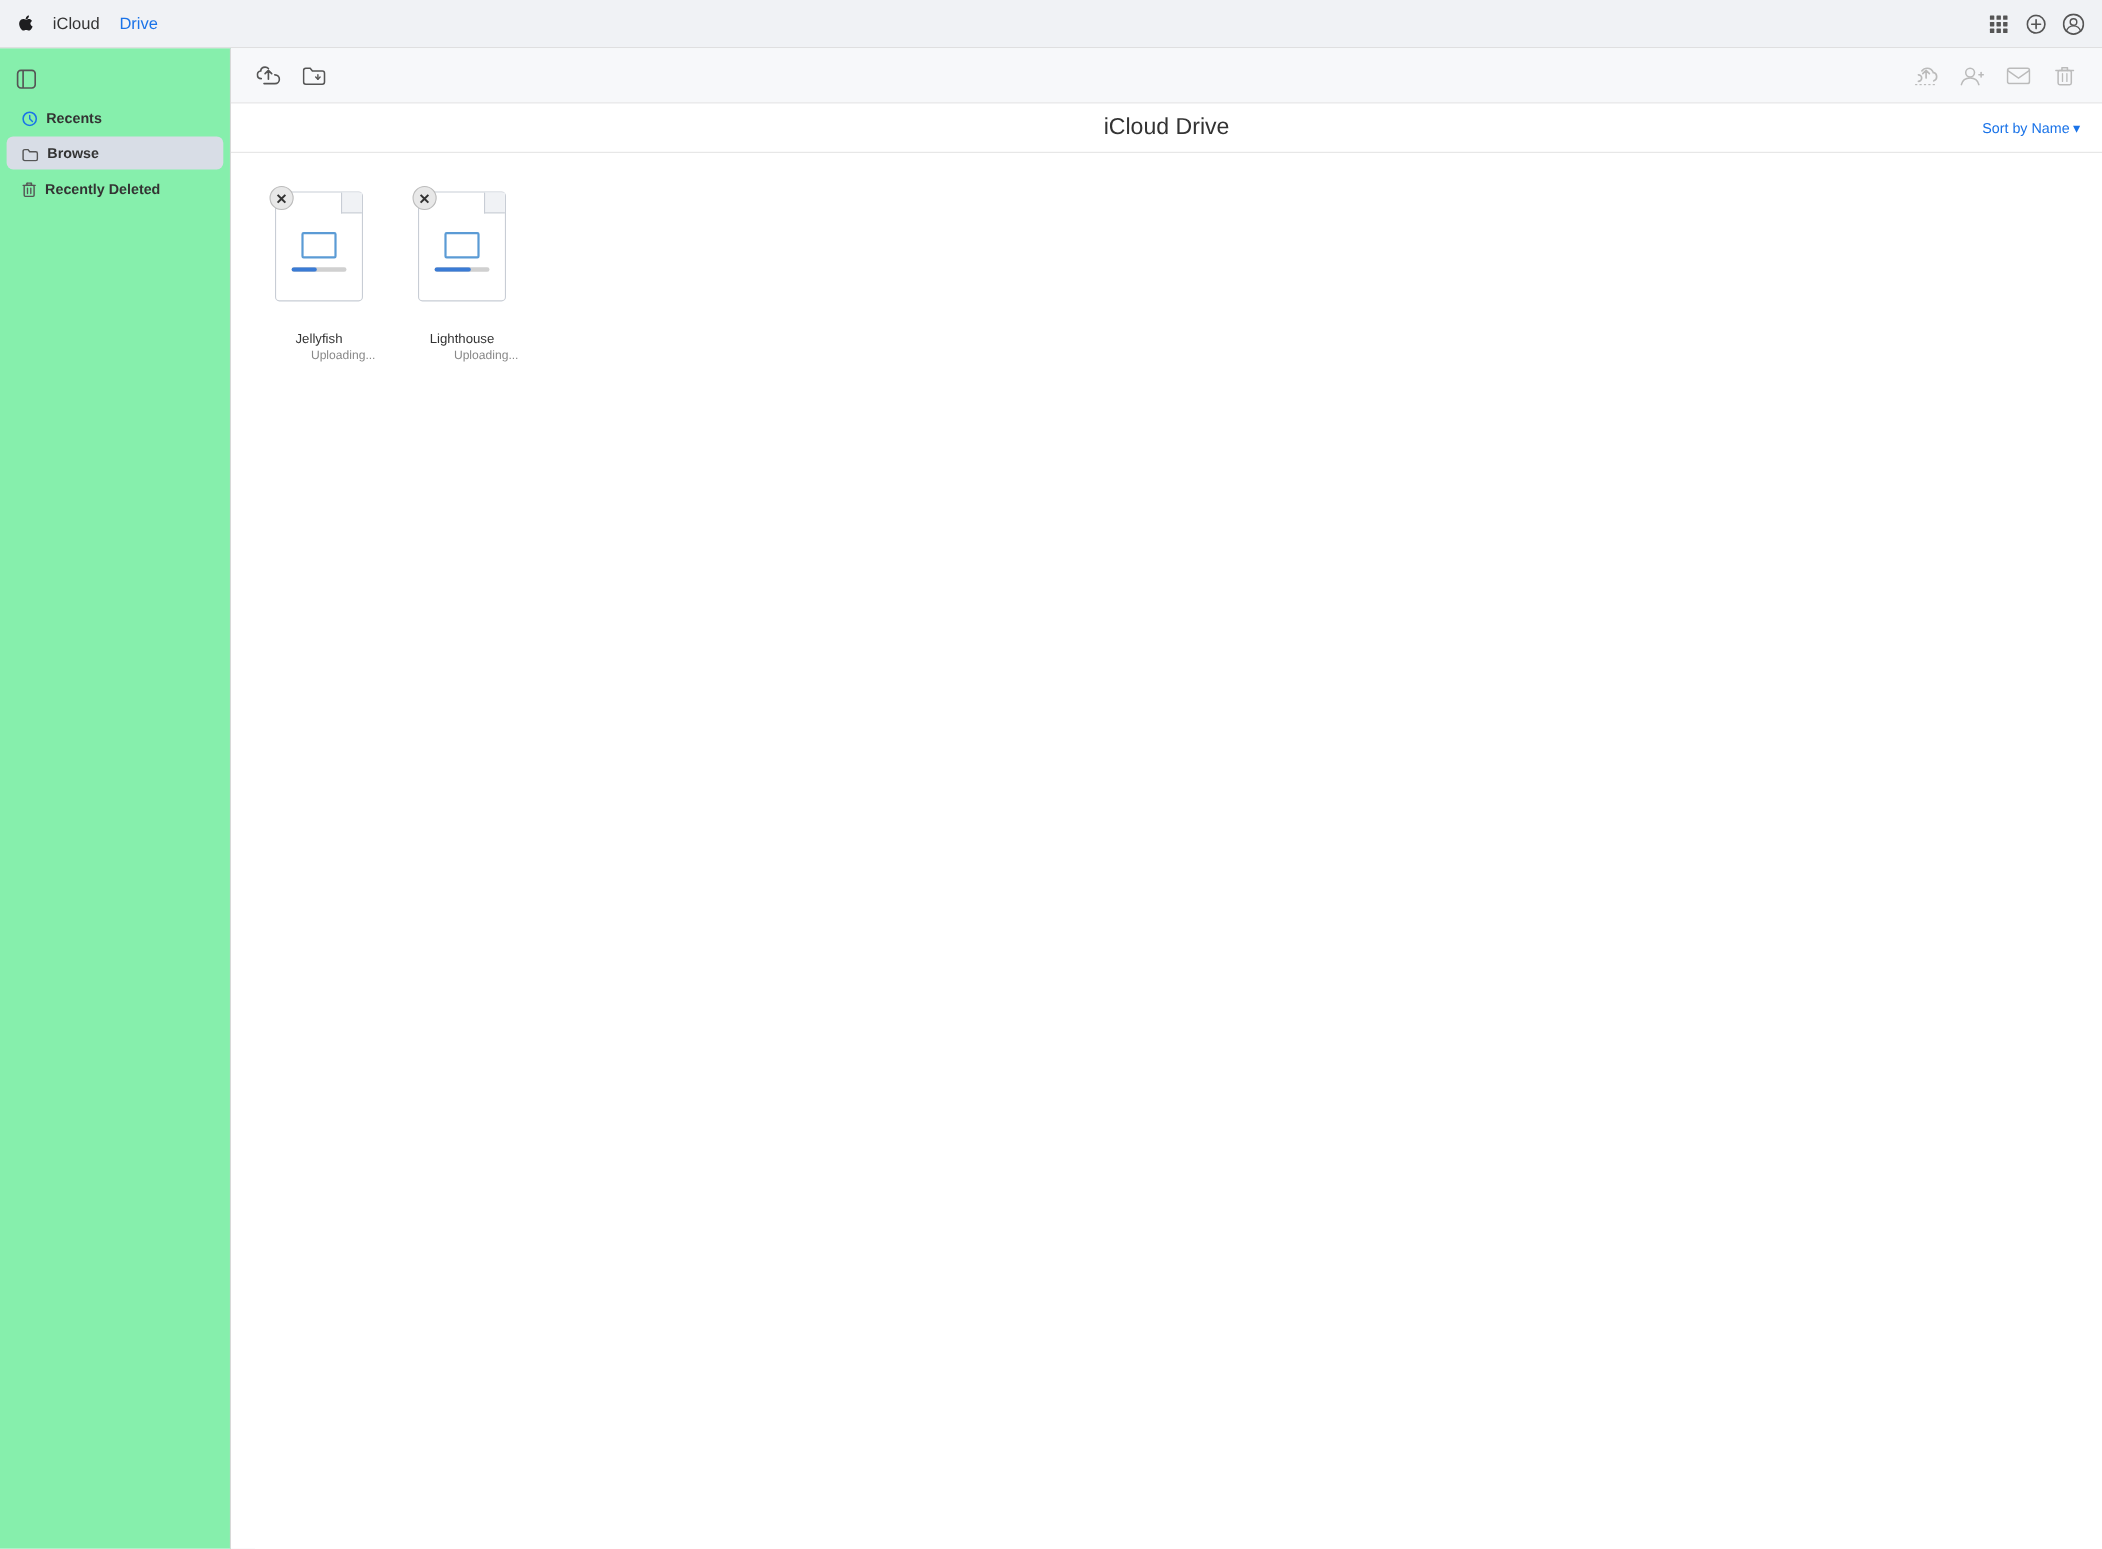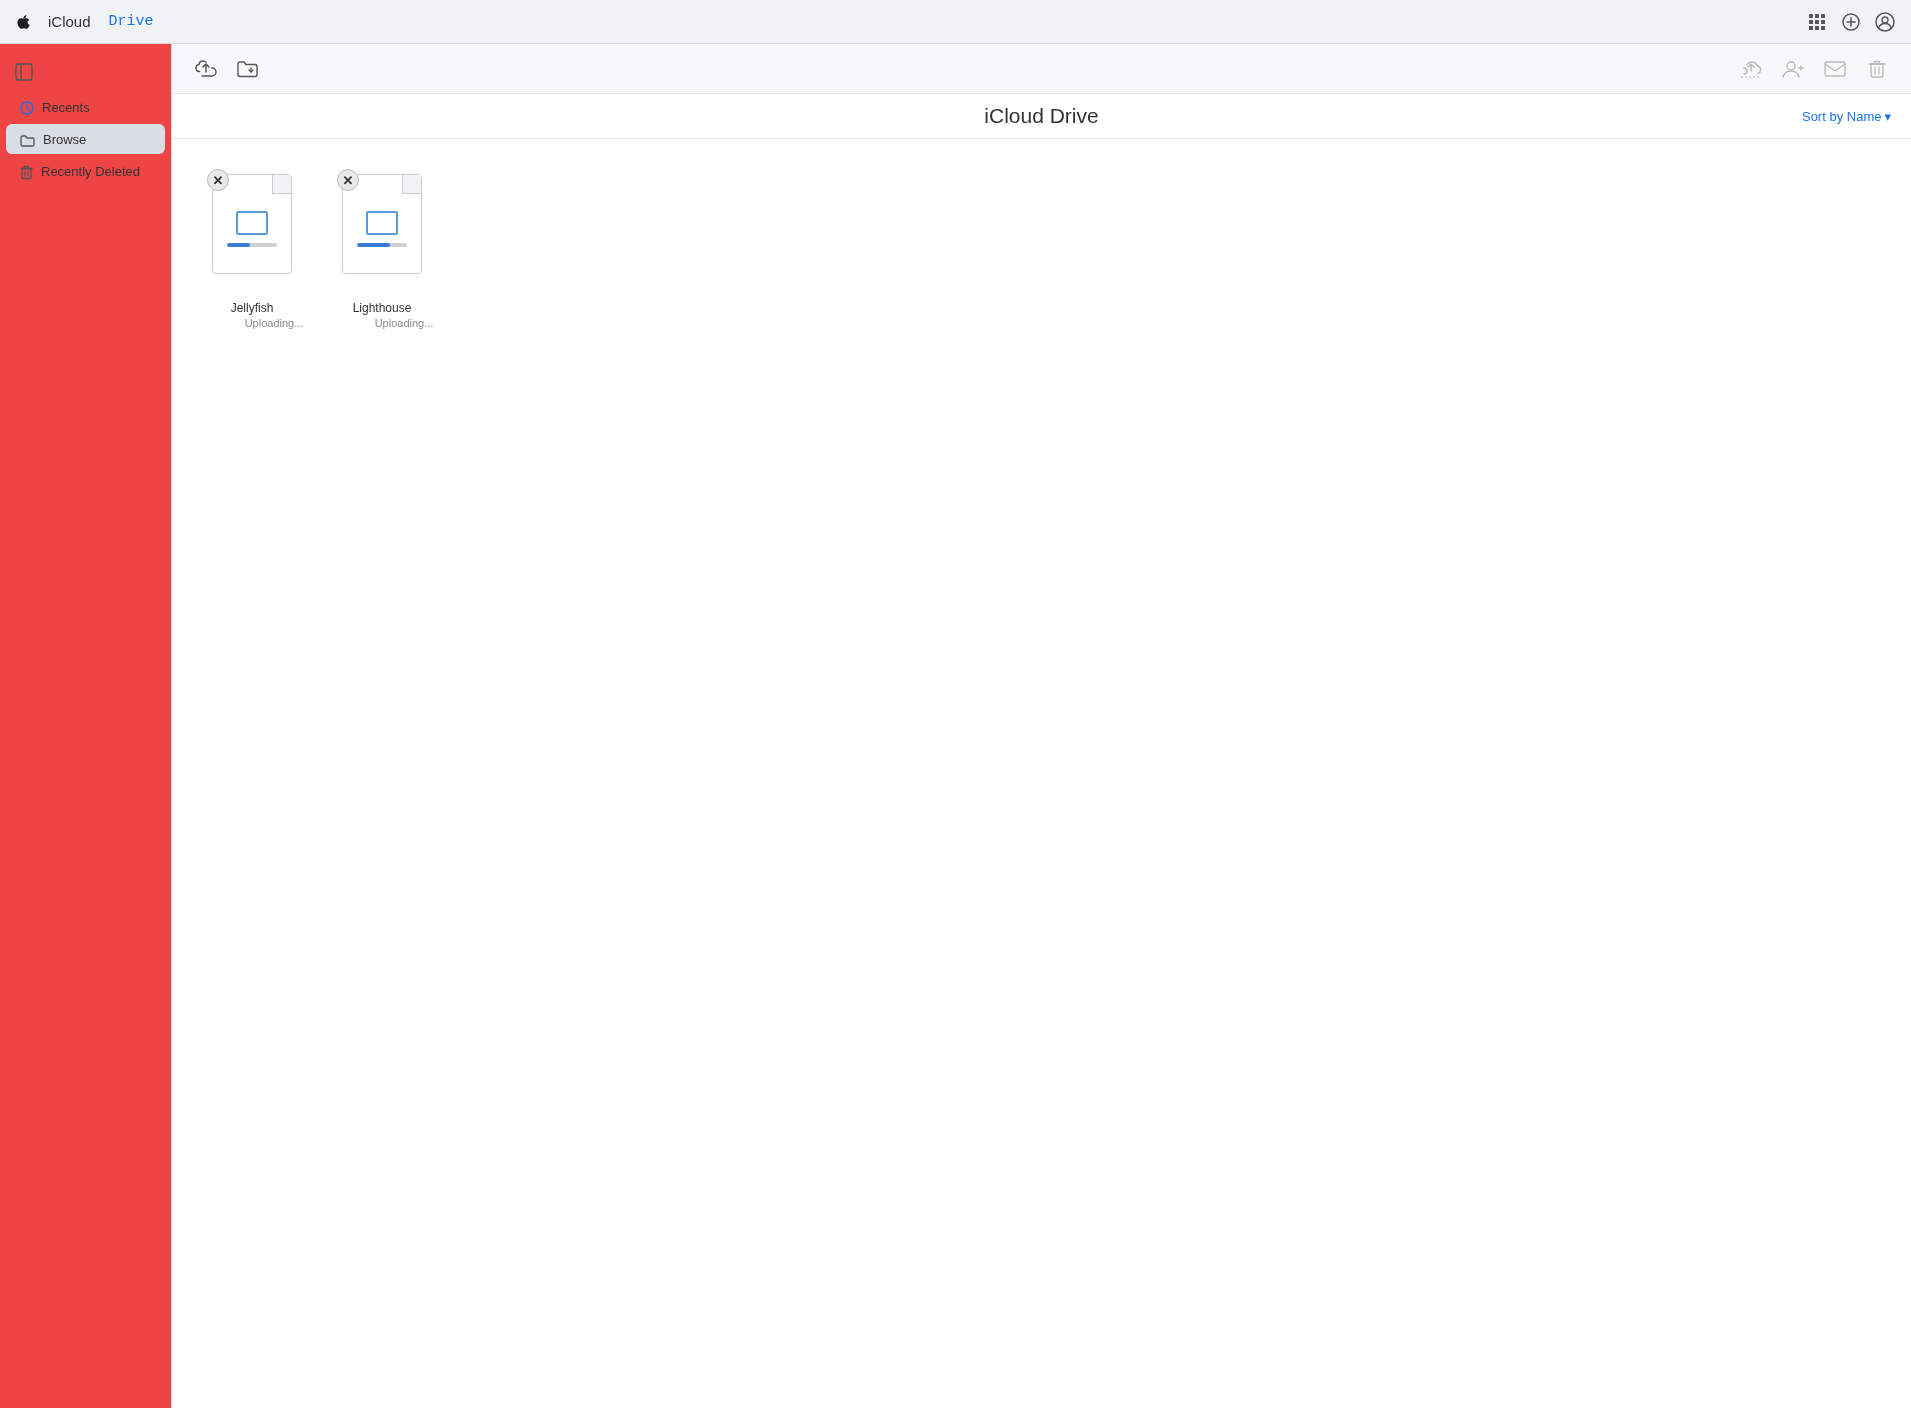--- a/index.html
+++ b/index.html
@@ -32,21 +32,20 @@
     }
     .app-title-icloud {
       font-size: 15px;
       color: #333;
       font-weight: 400;
     }
     .app-title-drive {
       font-size: 15px;
       color: #1a73e8;
       font-weight: 400;
-      font-family: Liberation Mono, monospace;
     }
     .top-bar-right {
       display: flex;
       align-items: center;
       gap: 14px;
     }
     .top-icon {
       width: 20px;
       height: 20px;
       display: flex;
@@ -58,25 +57,26 @@
     }
 
     
     .main-layout {
       display: flex;
       height: calc(1408px - 44px);
     }
 
     
     .sidebar {
-      width: 172px;
-      background: #ef4444;
+      width: 210px;
+      background: #86efac;
       border-right: 1px solid #d8d8d8;
       padding-top: 10px;
       flex-shrink: 0;
+      font-weight: bold;
     }
     .sidebar-toggle {
       padding: 8px 14px;
       cursor: pointer;
     }
     .sidebar-item {
       display: flex;
       align-items: center;
       gap: 8px;
       padding: 7px 14px;

